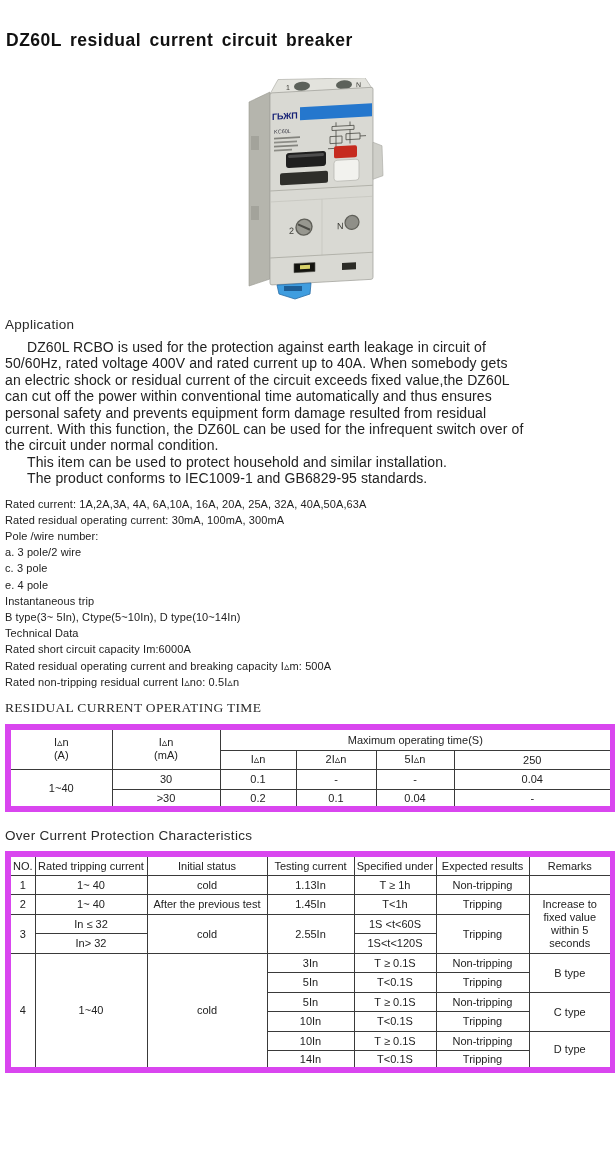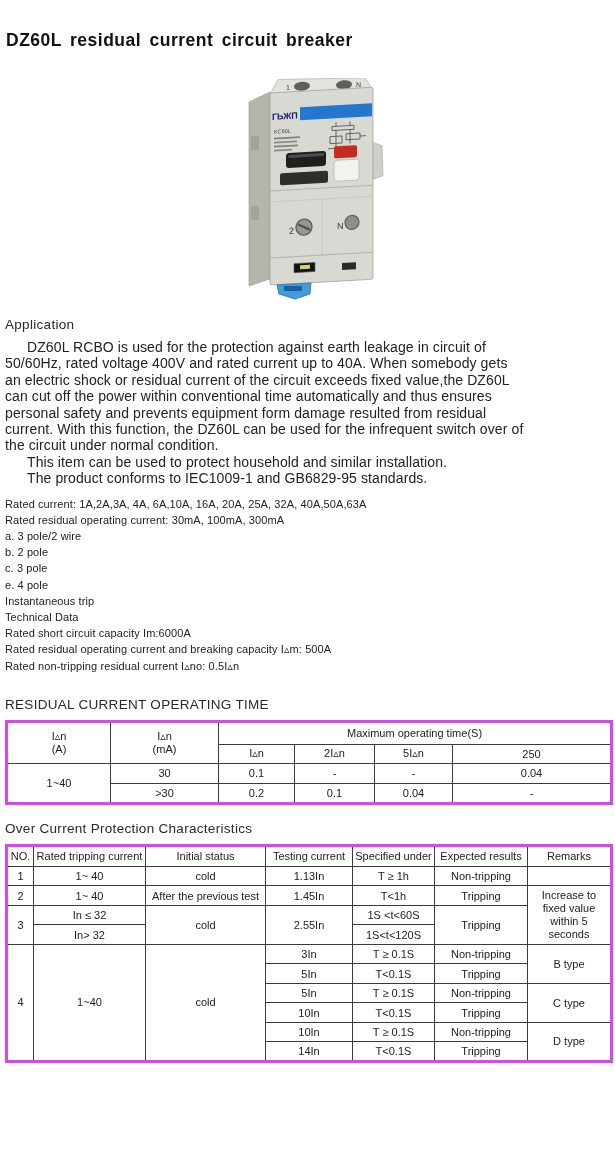--- a/index.html
+++ b/index.html
@@ -27,25 +27,25 @@
   }
   .app-paragraphs { margin-top: 7px; }
   .app-paragraphs p {
     font-size: 14px; line-height: 16.4px; color: #222;
     text-indent: 22px; letter-spacing: 0.1px;
   }
 
   .spec-list { margin-top: 9px; }
   .spec-line { font-size: 11px; line-height: 16.2px; color: #222; letter-spacing: 0.1px; }
 
-  h2.table-heading-1 { margin-top: 23px; }
+  h2.table-heading-1 { margin-top: 10px; font-family: Liberation Serif, serif; }
   h2.table-heading-2 { margin-top: 16px; }
 
   table { border-collapse: collapse; table-layout: fixed; margin-top: 8px; }
-  table.t1, table.t2 { border: 3px solid #d946ef; width: 605px; }
+  table.t1, table.t2 { border: 6px solid #d946ef; width: 605px; }
   td {
     border: 1px solid #3a3a3a; font-size: 11px; text-align: center;
     vertical-align: middle; padding: 1px 2px; color: #222;
   }
   .t1 td.hdr div { line-height: 13px; }
   .t1 tr.h1 { height: 23px; }
   .t1 tr.h2 { height: 19px; }
   .t1 tr.d  { height: 20px; }
   .t2 tr { height: 19.5px; }
   .t2 tr.hd { height: 21px; }
@@ -131,25 +131,26 @@
   <h2 class="section">Application</h2>
   <div class="app-paragraphs">
     <p>DZ60L RCBO is used for the protection against earth  leakage  in circuit of 50/60Hz, rated voltage 400V and  rated current up  to 40A. When somebody gets an electric shock or  residual current  of the circuit exceeds fixed value,the DZ60L can cut off the power  within conventional time automatically  and thus  ensures  personal  safety and  prevents equipment  form damage resulted from residual current. With  this function, the DZ60L can be used for the infrequent switch  over  of  the circuit under normal  condition.</p>
     <p>This item can  be used to protect household  and similar installation.</p>
     <p>The product conforms  to IEC1009-1  and GB6829-95 standards.</p>
   </div>
 
   <div class="spec-list">
     <div class="spec-line">Rated current: 1A,2A,3A, 4A, 6A,10A, 16A, 20A, 25A, 32A, 40A,50A,63A</div>
     <div class="spec-line">Rated  residual operating   current: 30mA, 100mA, 300mA</div>
+    <div class="spec-line">Pole /wire  number:</div>
     <div class="spec-line">a. 3 pole/2 wire</div>
-    <div class="spec-line">b. 2 pole</div>
     <div class="spec-line">c. 3  pole</div>
     <div class="spec-line">e. 4  pole</div>
     <div class="spec-line">Instantaneous  trip</div>
+    <div class="spec-line">B type(3~ 5In),  Ctype(5~10In),  D type(10~14In)</div>
     <div class="spec-line">Technical  Data</div>
     <div class="spec-line">Rated  short  circuit  capacity  Im:6000A</div>
     <div class="spec-line">Rated  residual  operating  current  and  breaking  capacity I▵m: 500A</div>
     <div class="spec-line">Rated  non-tripping  residual  current  I▵no: 0.5I▵n</div>
   </div>
 
   <h2 class="section table-heading-1">RESIDUAL CURRENT  OPERATING TIME</h2>
 
   <table class="t1">
     <colgroup>

